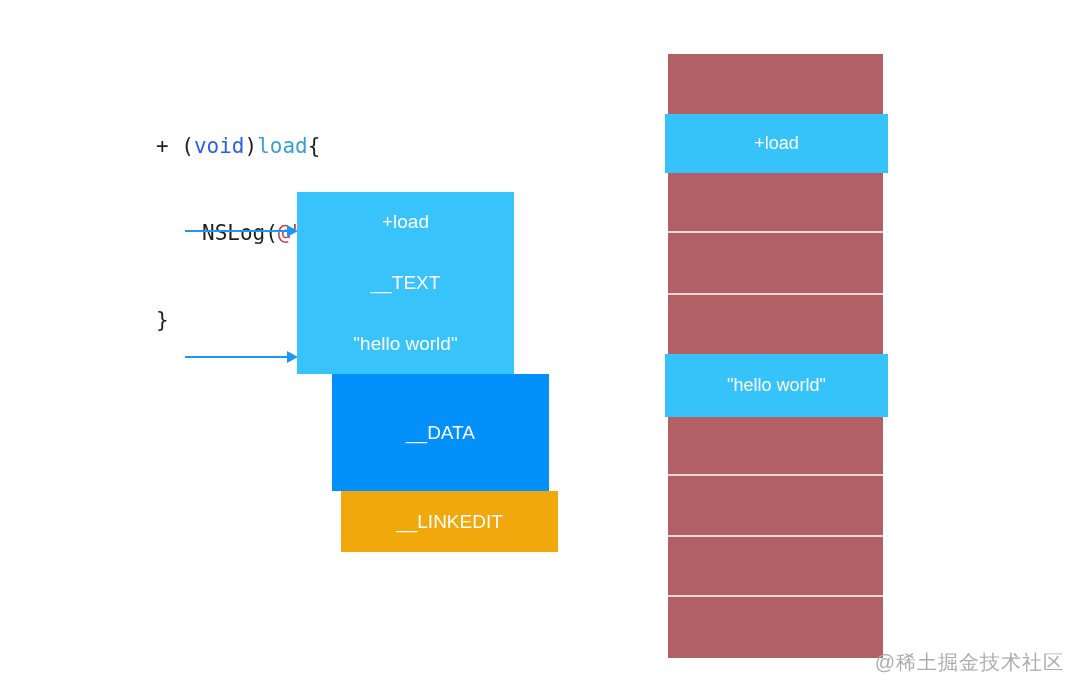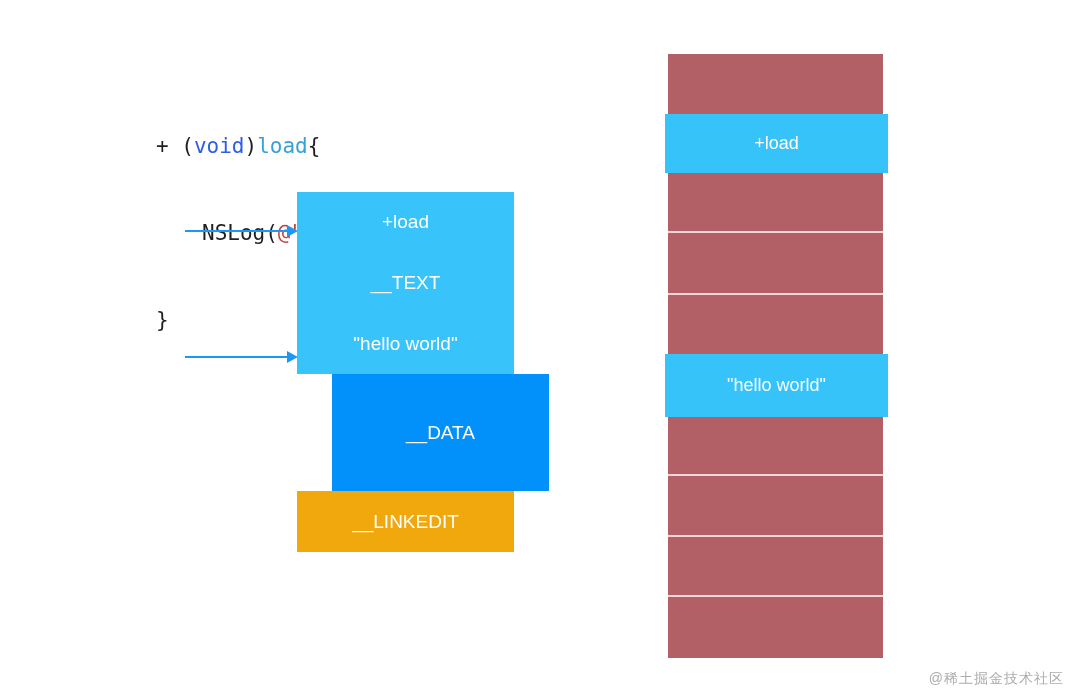--- a/index.html
+++ b/index.html
@@ -67,21 +67,21 @@
     width: 100%;
     display: flex;
     flex-direction: column;
     justify-content: space-around;
     align-items: center;
     color: #ffffff;
     font-size: 19px;
   }
   .seg-text     { height: 182px; background: var(--text-segment, #38c3fa); }
   .seg-data     { height: 117px; background: var(--data-segment, #0290fb); margin-left: 35px; }
-  .seg-linkedit { height: 61px;  background: var(--linkedit-segment, #f0a80c); }
+  .seg-linkedit { height: 61px;  background: var(--linkedit-segment, #f0a80c); margin-left: 44px; }
 
   
   .memory-column {
     position: absolute;
     left: 668px;
     top: 54px;
     width: 215px;
     display: flex;
     flex-direction: column;
   }
@@ -98,22 +98,22 @@
   .mem-row.highlight {
     background: var(--memory-highlight, #35c3fa);
     margin-left: -3px;
     margin-right: -5px;
   }
 
   
   .watermark {
     position: absolute;
     right: 16px;
-    bottom: 2px;
-    font-size: 14px;
+    bottom: 14px;
+    font-size: 20px;
     color: #acacac;
     letter-spacing: 1px;
   }
 </style>
 </head>
 <body>
 
 <div class="canvas">
 
   <div class="code">

